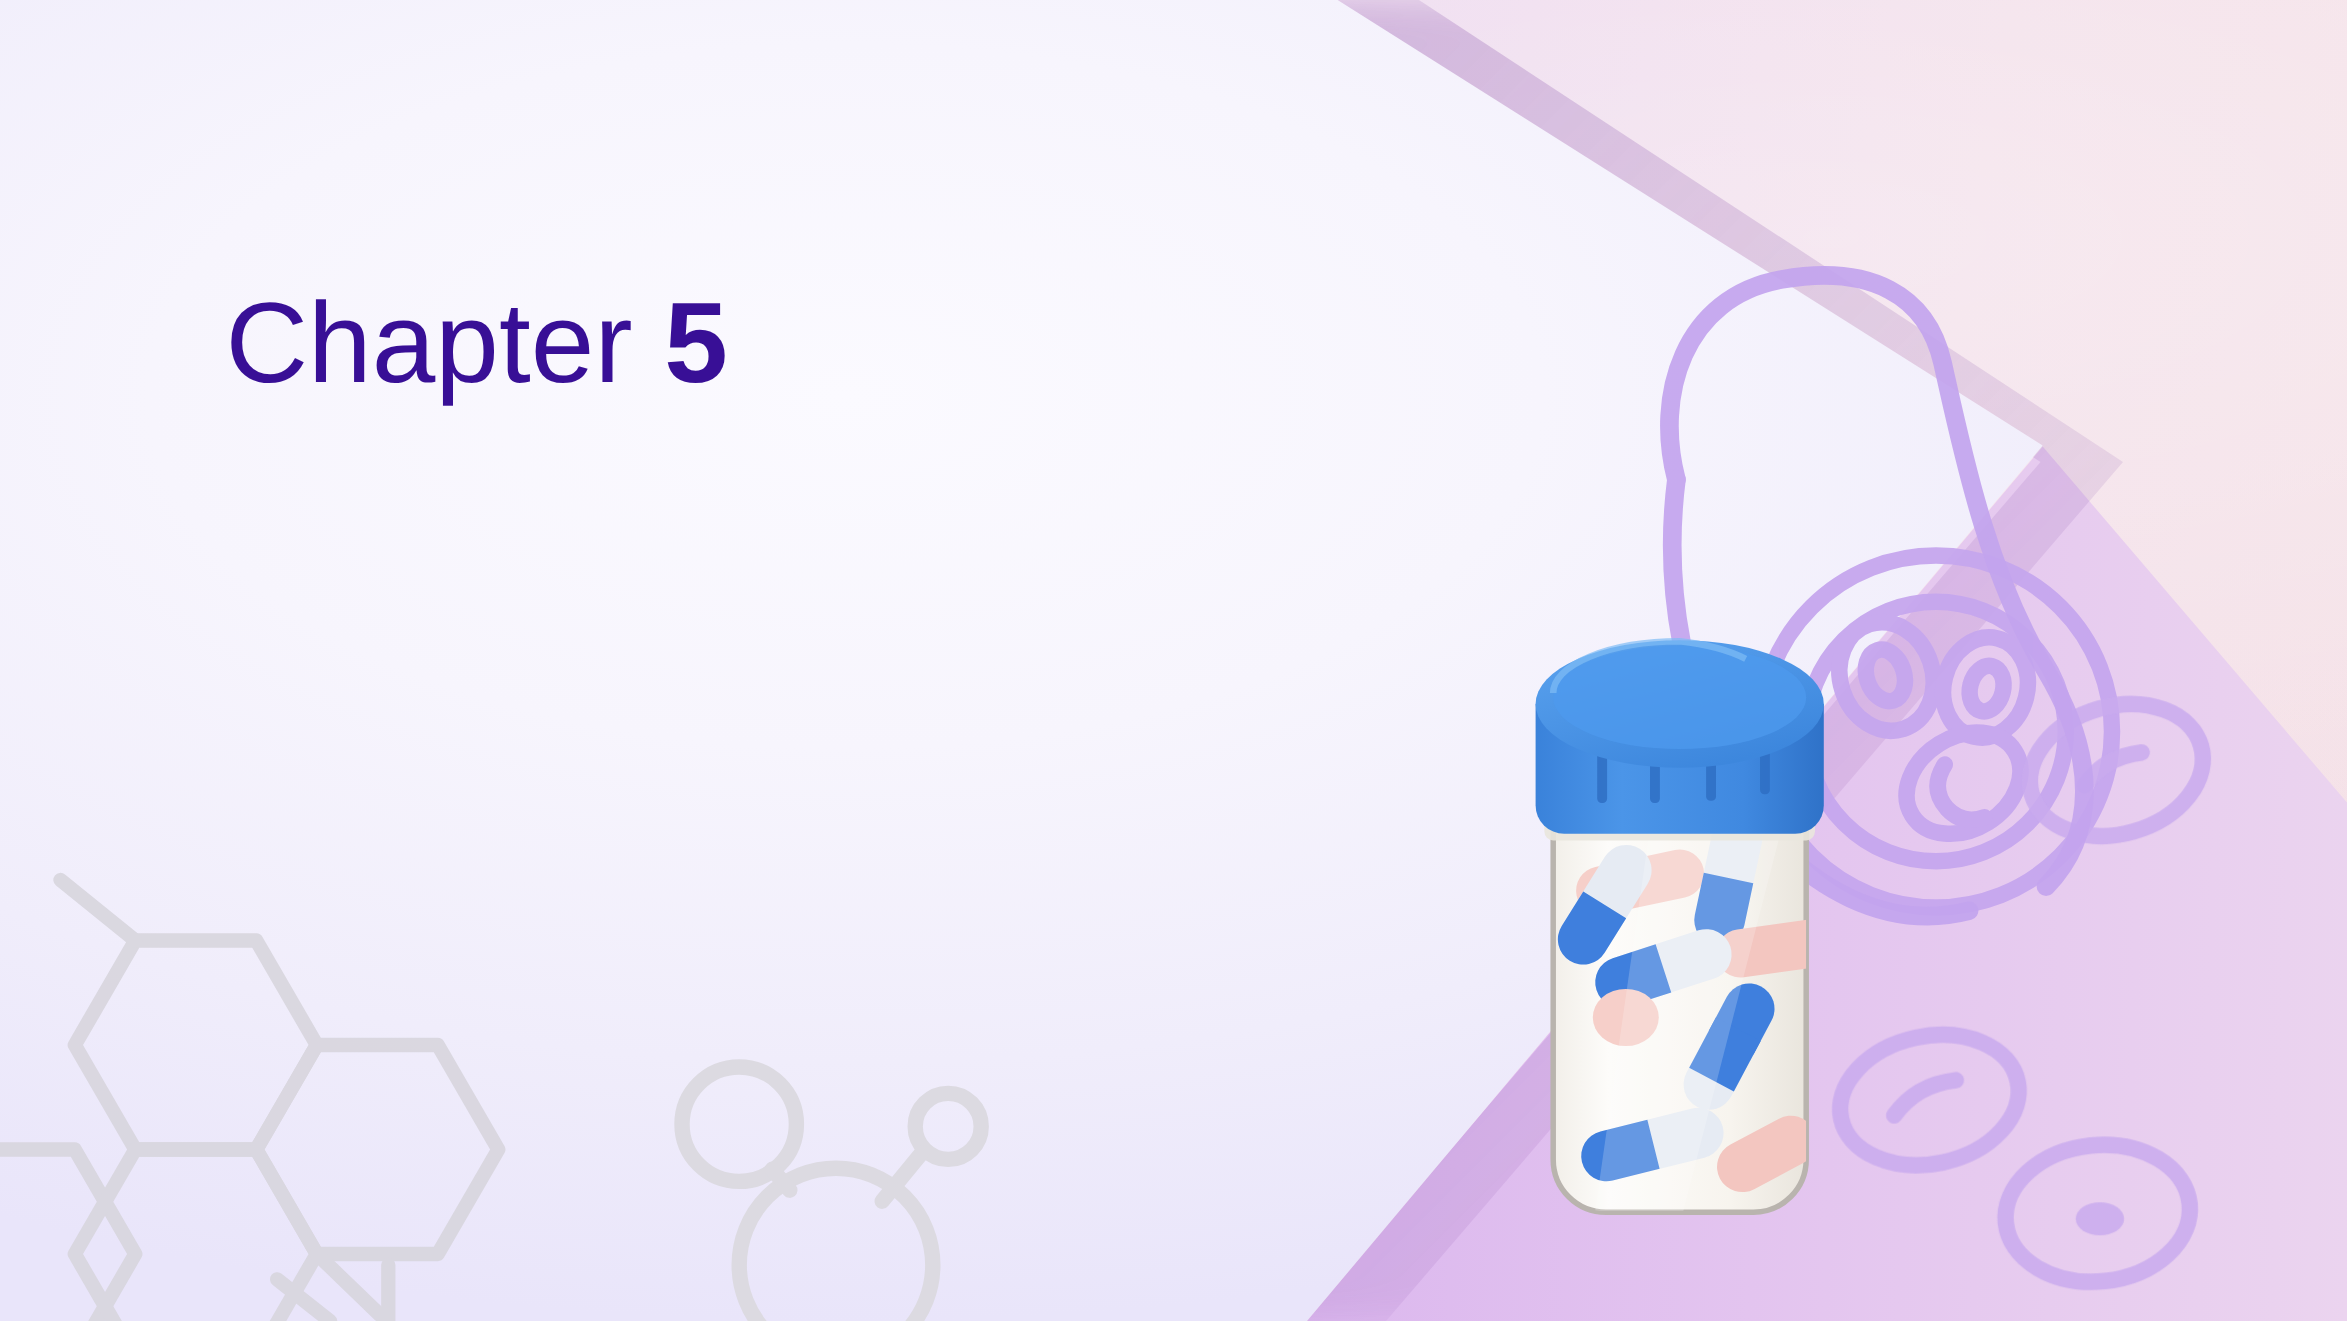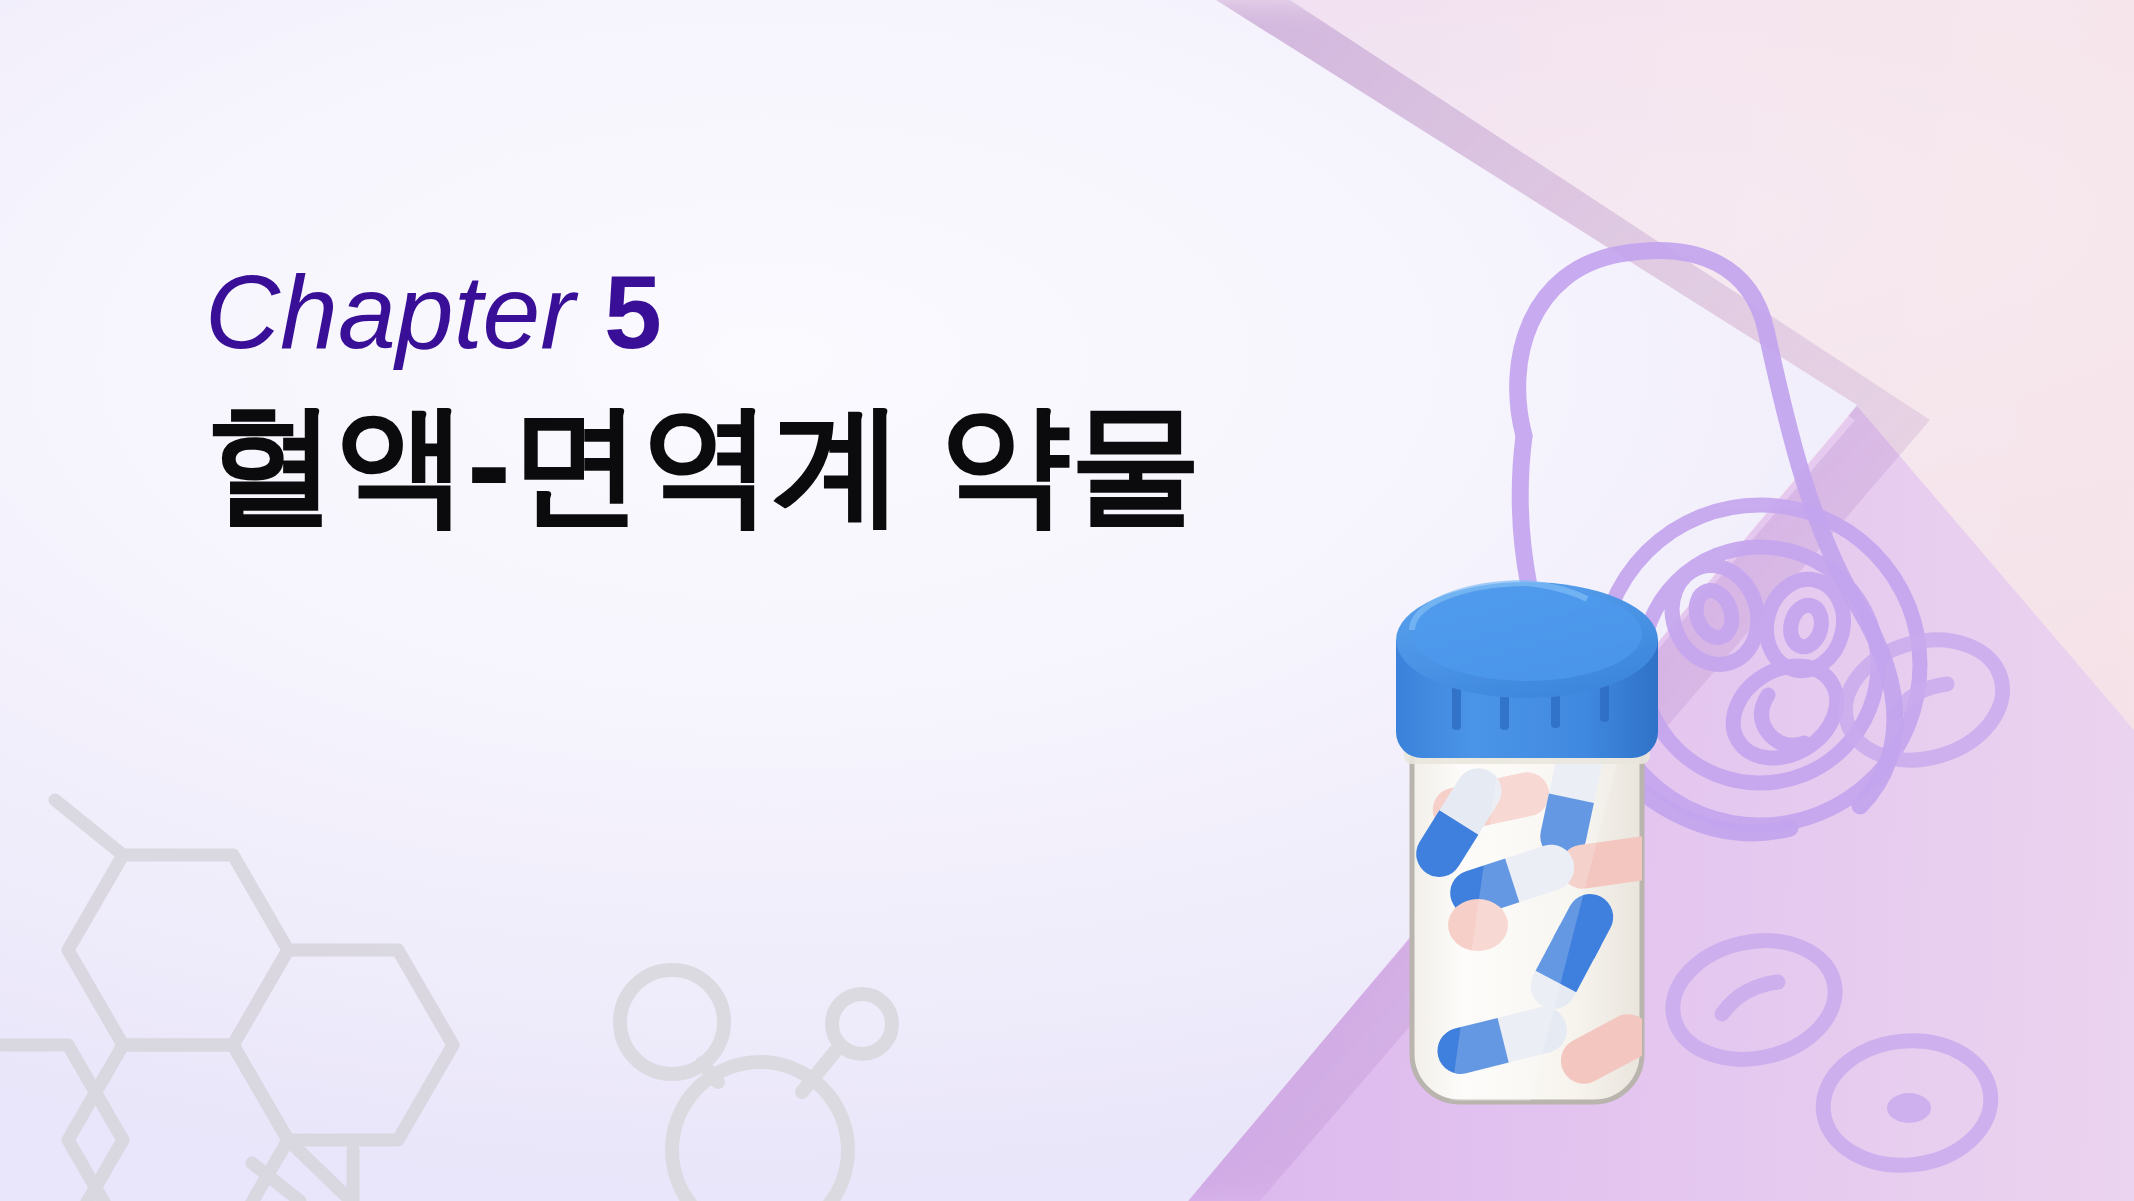--- a/index.html
+++ b/index.html
@@ -79,21 +79,21 @@
     top: 258px;
     z-index: 40;
   }
   .chapter-line {
     font-size: 104px;
     line-height: 1.05;
     color: #380f96;
     letter-spacing: 0px;
     white-space: nowrap;
   }
-  .chapter-word { font-weight: 400; font-style: italic; }
+  .chapter-word { font-weight: 400; }
   .chapter-num  { font-weight: 700; }
 
   .chapter-title {
     margin-top: 26px;
     font-size: 132px;
     line-height: 1.08;
     font-weight: 700;
     color: #0b0b0d;
     letter-spacing: -1px;
     white-space: nowrap;
@@ -249,16 +249,15 @@
 
     <ellipse cx="1527" cy="640" rx="131" ry="58" fill="url(#capTopGrad)"></ellipse>
     <ellipse cx="1527" cy="634" rx="115" ry="47" fill="#4e9aee" opacity="0.75"></ellipse>
     <path d="M1412 630 a115 47 0 0 1 115 -47 a115 47 0 0 1 60 16" stroke="#7fbcf5" stroke-width="6" fill="none" opacity="0.7"></path>
   </svg>
 
   <div class="text-block">
     <div class="chapter-line">
       <span class="chapter-word">Chapter</span><span>&nbsp;</span><span class="chapter-num">5</span>
     </div>
-    <div class="chapter-title">혈액-면역계 약물</div>
   </div>
 
 </div>
 
 </body></html>

